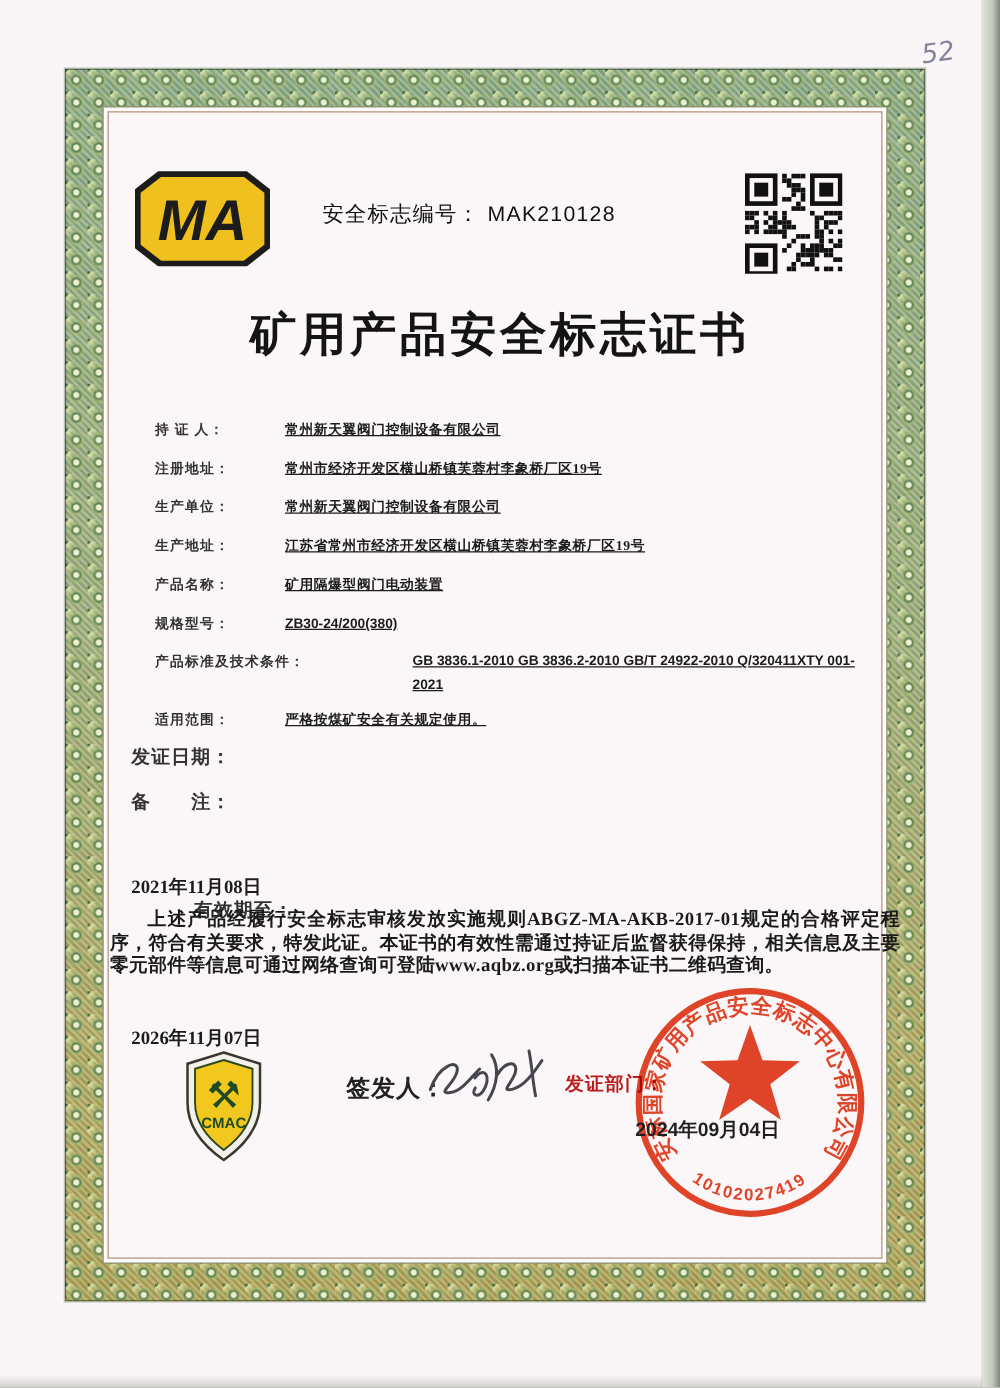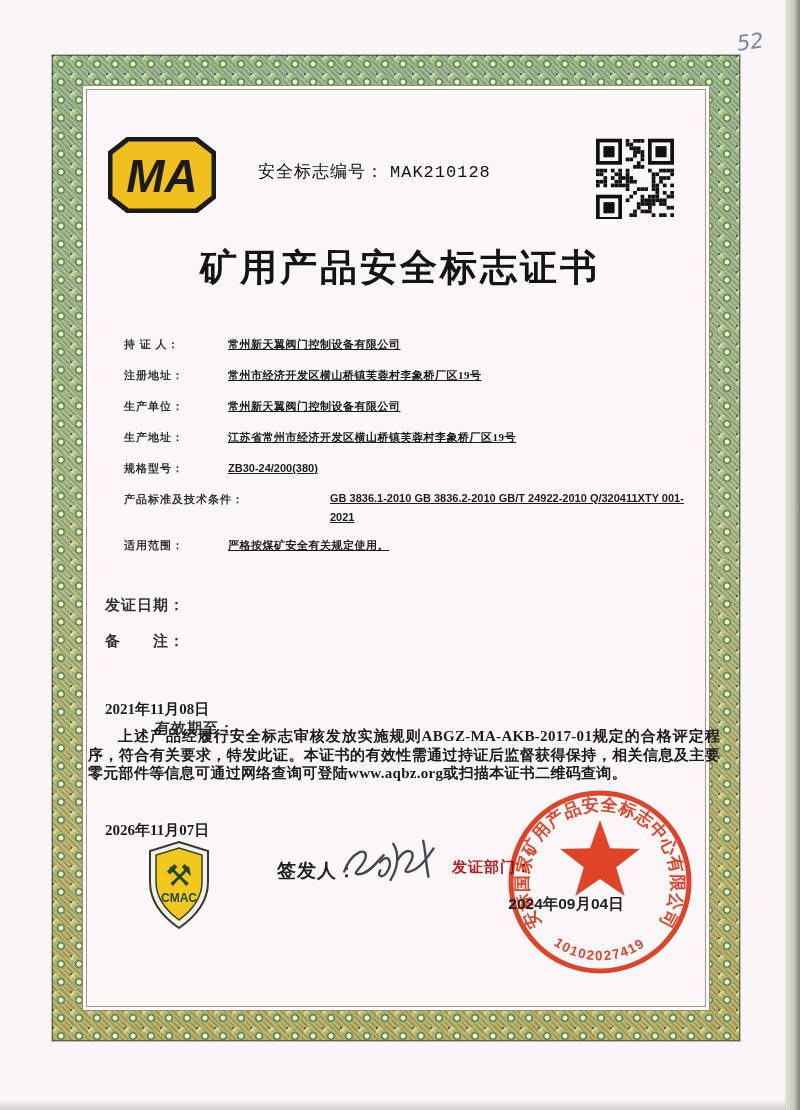--- a/index.html
+++ b/index.html
@@ -19,21 +19,21 @@
       repeating-linear-gradient(45deg, rgba(255,255,255,.18) 0 2px, rgba(40,70,40,.12) 2px 4px),
       linear-gradient(180deg,#8cab86 0%,#9fae7e 45%,#b3a75f 80%,#b0a054 100%);
     background-size:18px 18px,18px 18px,auto,100% 100%;
     box-shadow:inset 0 0 0 1px rgba(30,50,30,.55), 0 0 0 1px rgba(60,80,60,.35);}
   #frame-inner{position:absolute;left:34px;top:34px;right:34px;bottom:34px;
     background:#fbf7f8;border:1px solid #b5917e;
     box-shadow:0 0 0 3px #fdfcfb, 0 0 0 4px #8f9071;}
   
   #ma-logo{position:absolute;left:108px;top:137px;width:108px;height:76px;}
   #cert-no{position:absolute;left:258px;top:160px;font-size:17px;letter-spacing:1px;color:#111;}
-  #cert-no .val{margin-left:6px;font-family:Liberation Mono, monospace;margin-top:17px;}
+  #cert-no .val{margin-left:6px;font-family:Liberation Sans, sans-serif;margin-top:17px;}
   #qr{position:absolute;left:596px;top:135px;width:78px;height:84px;}
   
   #title{position:absolute;left:0;top:243px;width:800px;text-align:center;
     font-size:37px;font-weight:bold;letter-spacing:3px;color:#141414;}
   
   #fields{position:absolute;left:105px;top:334px;width:615px;}
   .field-row{display:flex;margin-bottom:10px;font-size:11px;font-weight:bold;line-height:21px;margin-left:19px;}
   .flabel{flex:0 0 104px;color:#333;letter-spacing:1px;white-space:nowrap;}
   .fvalue{color:#1c1c1c;letter-spacing:.5px;text-decoration:underline;}
   .field-row.wide .flabel{flex:0 0 206px;}
@@ -221,20 +221,24 @@
     </div>
     <div class="field-row">
       <span class="flabel">生产单位：</span>
       <span class="fvalue">常州新天翼阀门控制设备有限公司</span>
     </div>
     <div class="field-row">
       <span class="flabel">生产地址：</span>
       <span class="fvalue">江苏省常州市经济开发区横山桥镇芙蓉村李象桥厂区19号</span>
     </div>
     <div class="field-row">
+      <span class="flabel">产品名称：</span>
+      <span class="fvalue">矿用隔爆型阀门电动装置</span>
+    </div>
+    <div class="field-row">
       <span class="flabel">规格型号：</span>
       <span class="fvalue sans">ZB30-24/200(380)</span>
     </div>
     <div class="field-row wide">
       <span class="flabel">产品标准及技术条件：</span>
       <span class="fvalue">GB 3836.1-2010 GB 3836.2-2010 GB/T 24922-2010 Q/320411XTY 001-2021</span>
     </div>
     <div class="field-row">
       <span class="flabel">适用范围：</span>
       <span class="fvalue">严格按煤矿安全有关规定使用。</span>

